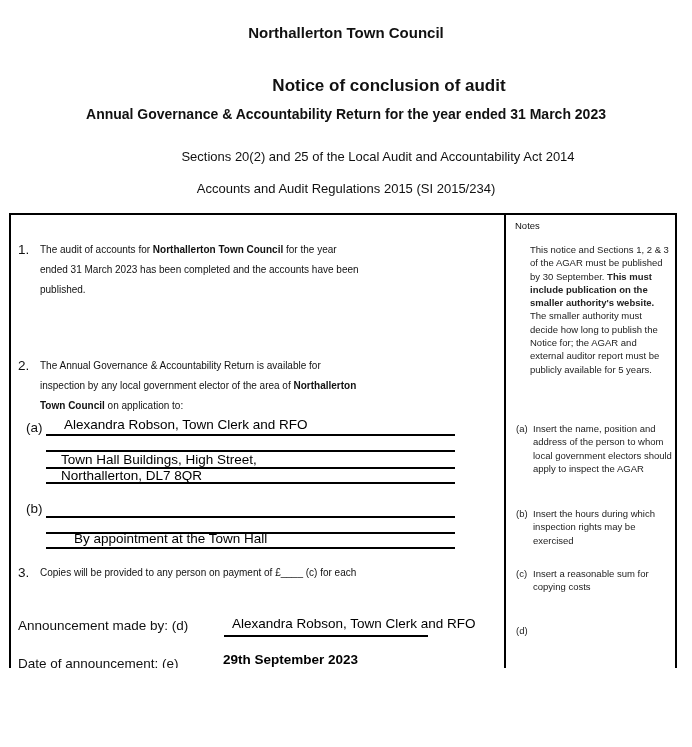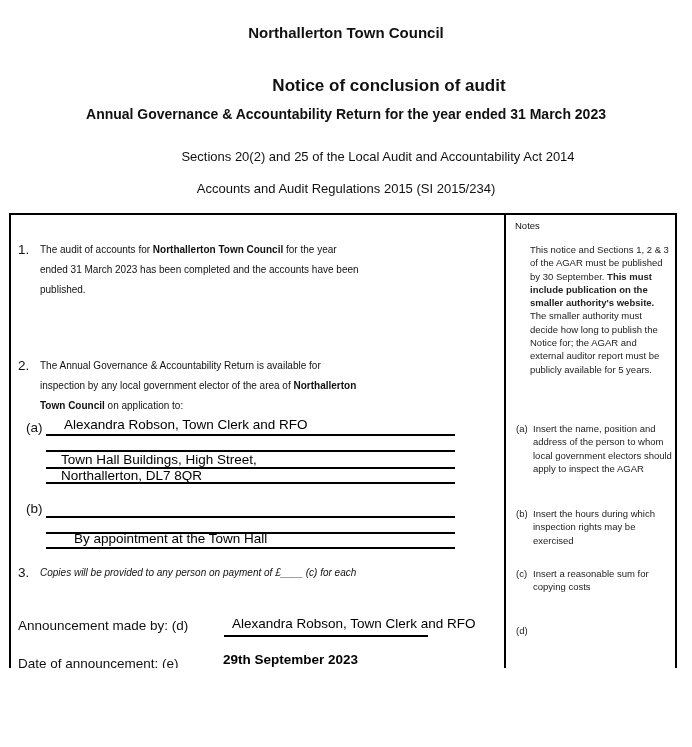--- a/index.html
+++ b/index.html
@@ -69,21 +69,21 @@
   <div class="abs blue" style="left:61px;top:468px;">Northallerton, DL7 8QR</div>
   <div class="abs wline" style="left:46px;top:482px;width:409px;"></div>
 
   <div class="abs field-label" style="left:26px;top:501px;">(b)</div>
   <div class="abs blue" style="left:74px;top:499px;margin-top:32px;">By appointment at the Town Hall</div>
   <div class="abs wline" style="left:46px;top:516px;width:409px;"></div>
   <div class="abs wline" style="left:46px;top:532px;width:409px;"></div>
   <div class="abs wline" style="left:46px;top:547px;width:409px;"></div>
 
   <div class="abs num" style="left:18px;top:563px;">3.</div>
-  <div class="abs body-text item-text" style="left:40px;top:563px;font-style:italic;"><span>Copies will be provided to any person on payment of £____ (c) for each</span><br></div>
+  <div class="abs body-text item-text" style="left:40px;top:563px;"><span>Copies will be provided to any person on payment of £____ (c) for each</span><br></div>
 
   <div class="abs ann-label" style="left:18px;top:618px;">Announcement made by: (d)</div>
   <div class="abs blue" style="left:232px;top:616px;">Alexandra Robson, Town Clerk and RFO</div>
   <div class="abs wline" style="left:224px;top:635px;width:204px;"></div>
 
   <div class="abs ann-label" style="left:18px;top:656px;">Date of announcement: (e)</div>
   <div class="abs blue" style="left:223px;top:652px;font-weight:bold;">29th September 2023</div>
   <div class="abs wline" style="left:224px;top:671px;width:206px;"></div>
 
   <div class="abs notes-hdr" style="left:515px;top:220px;">Notes</div>

